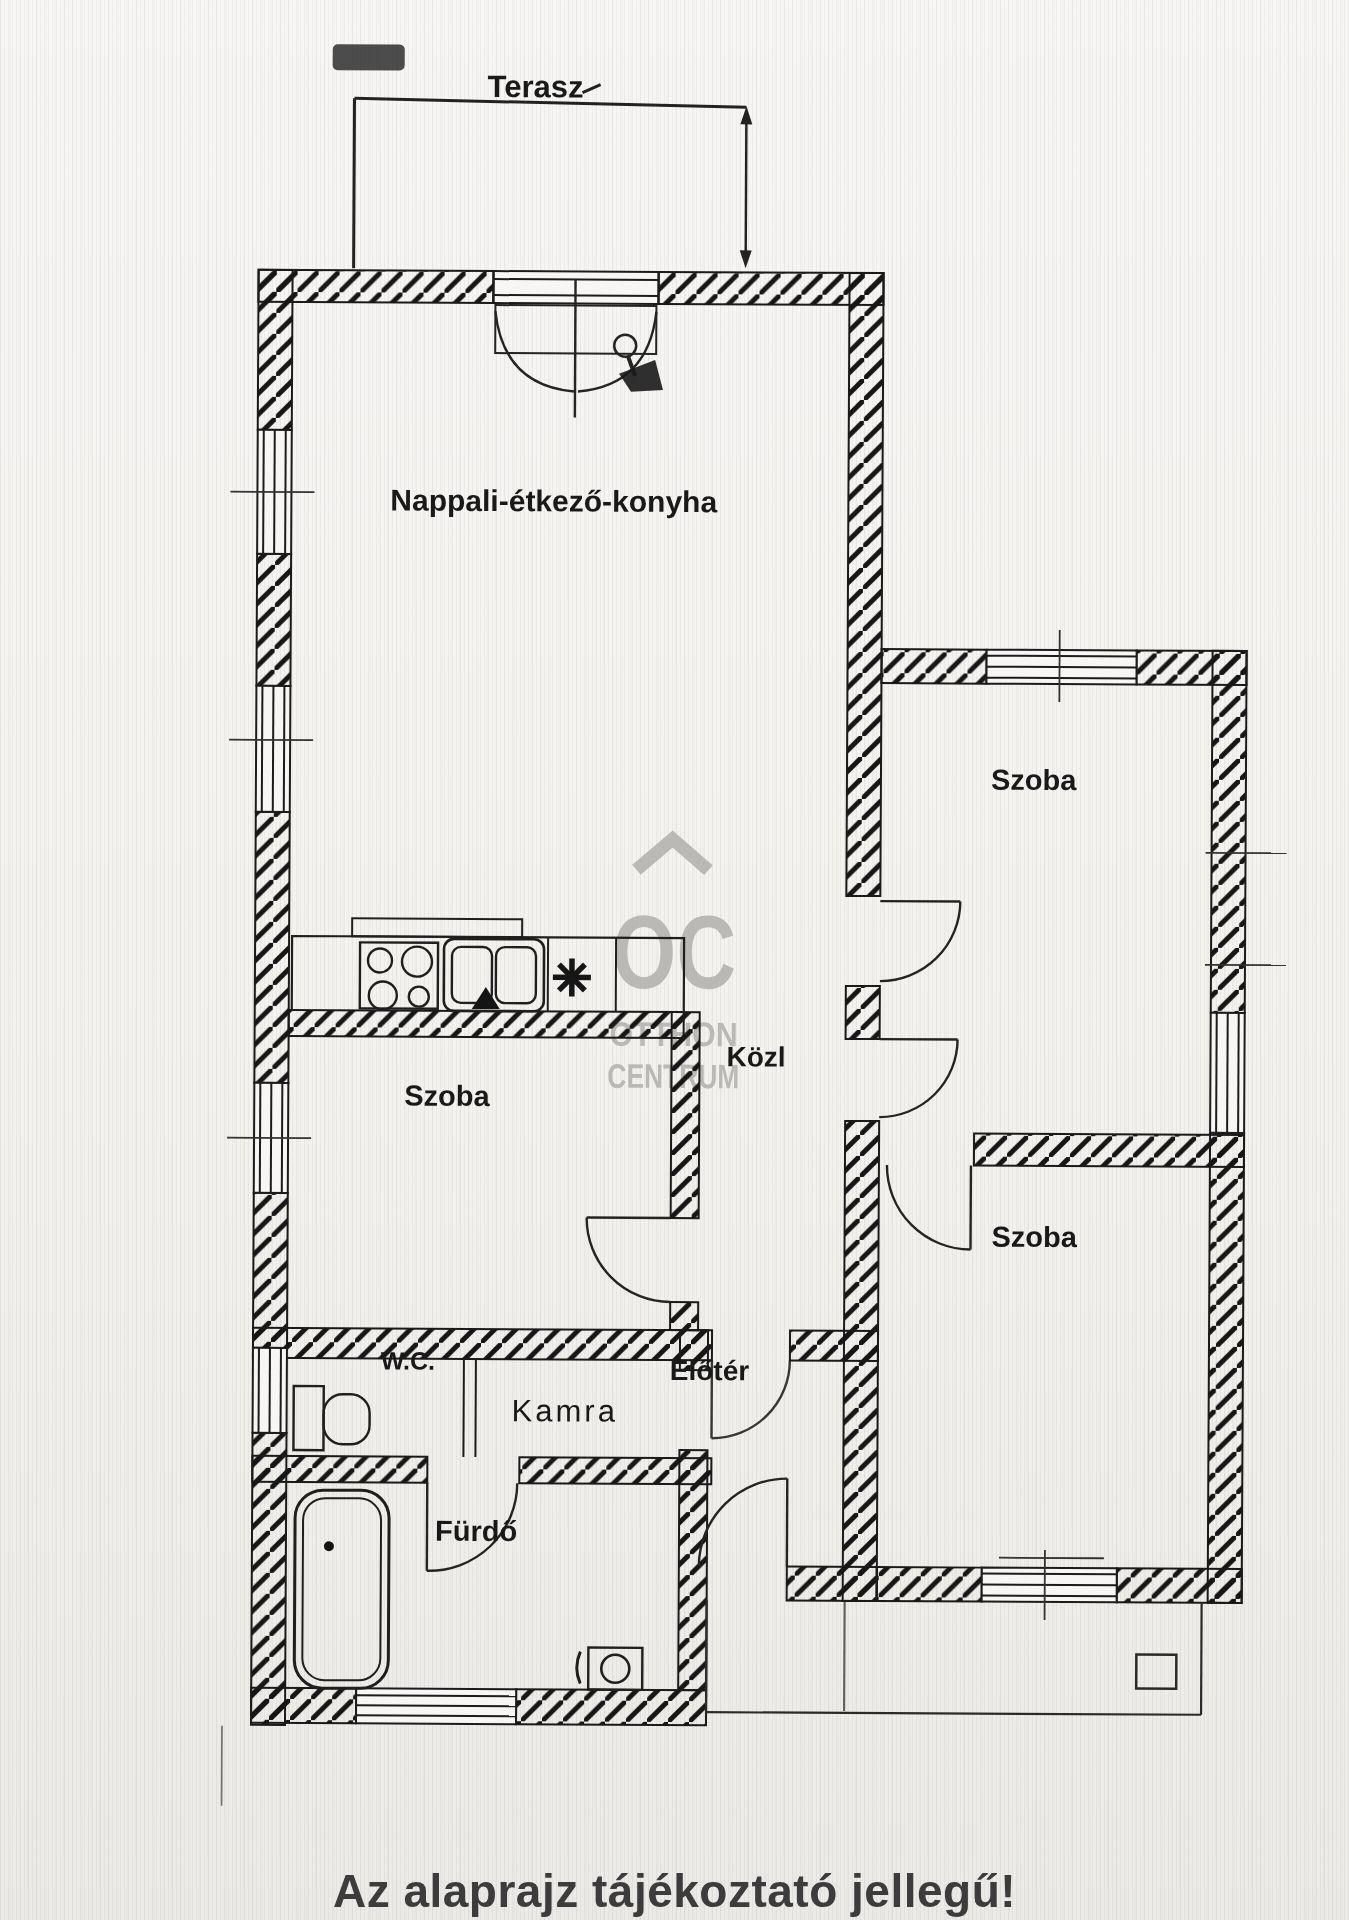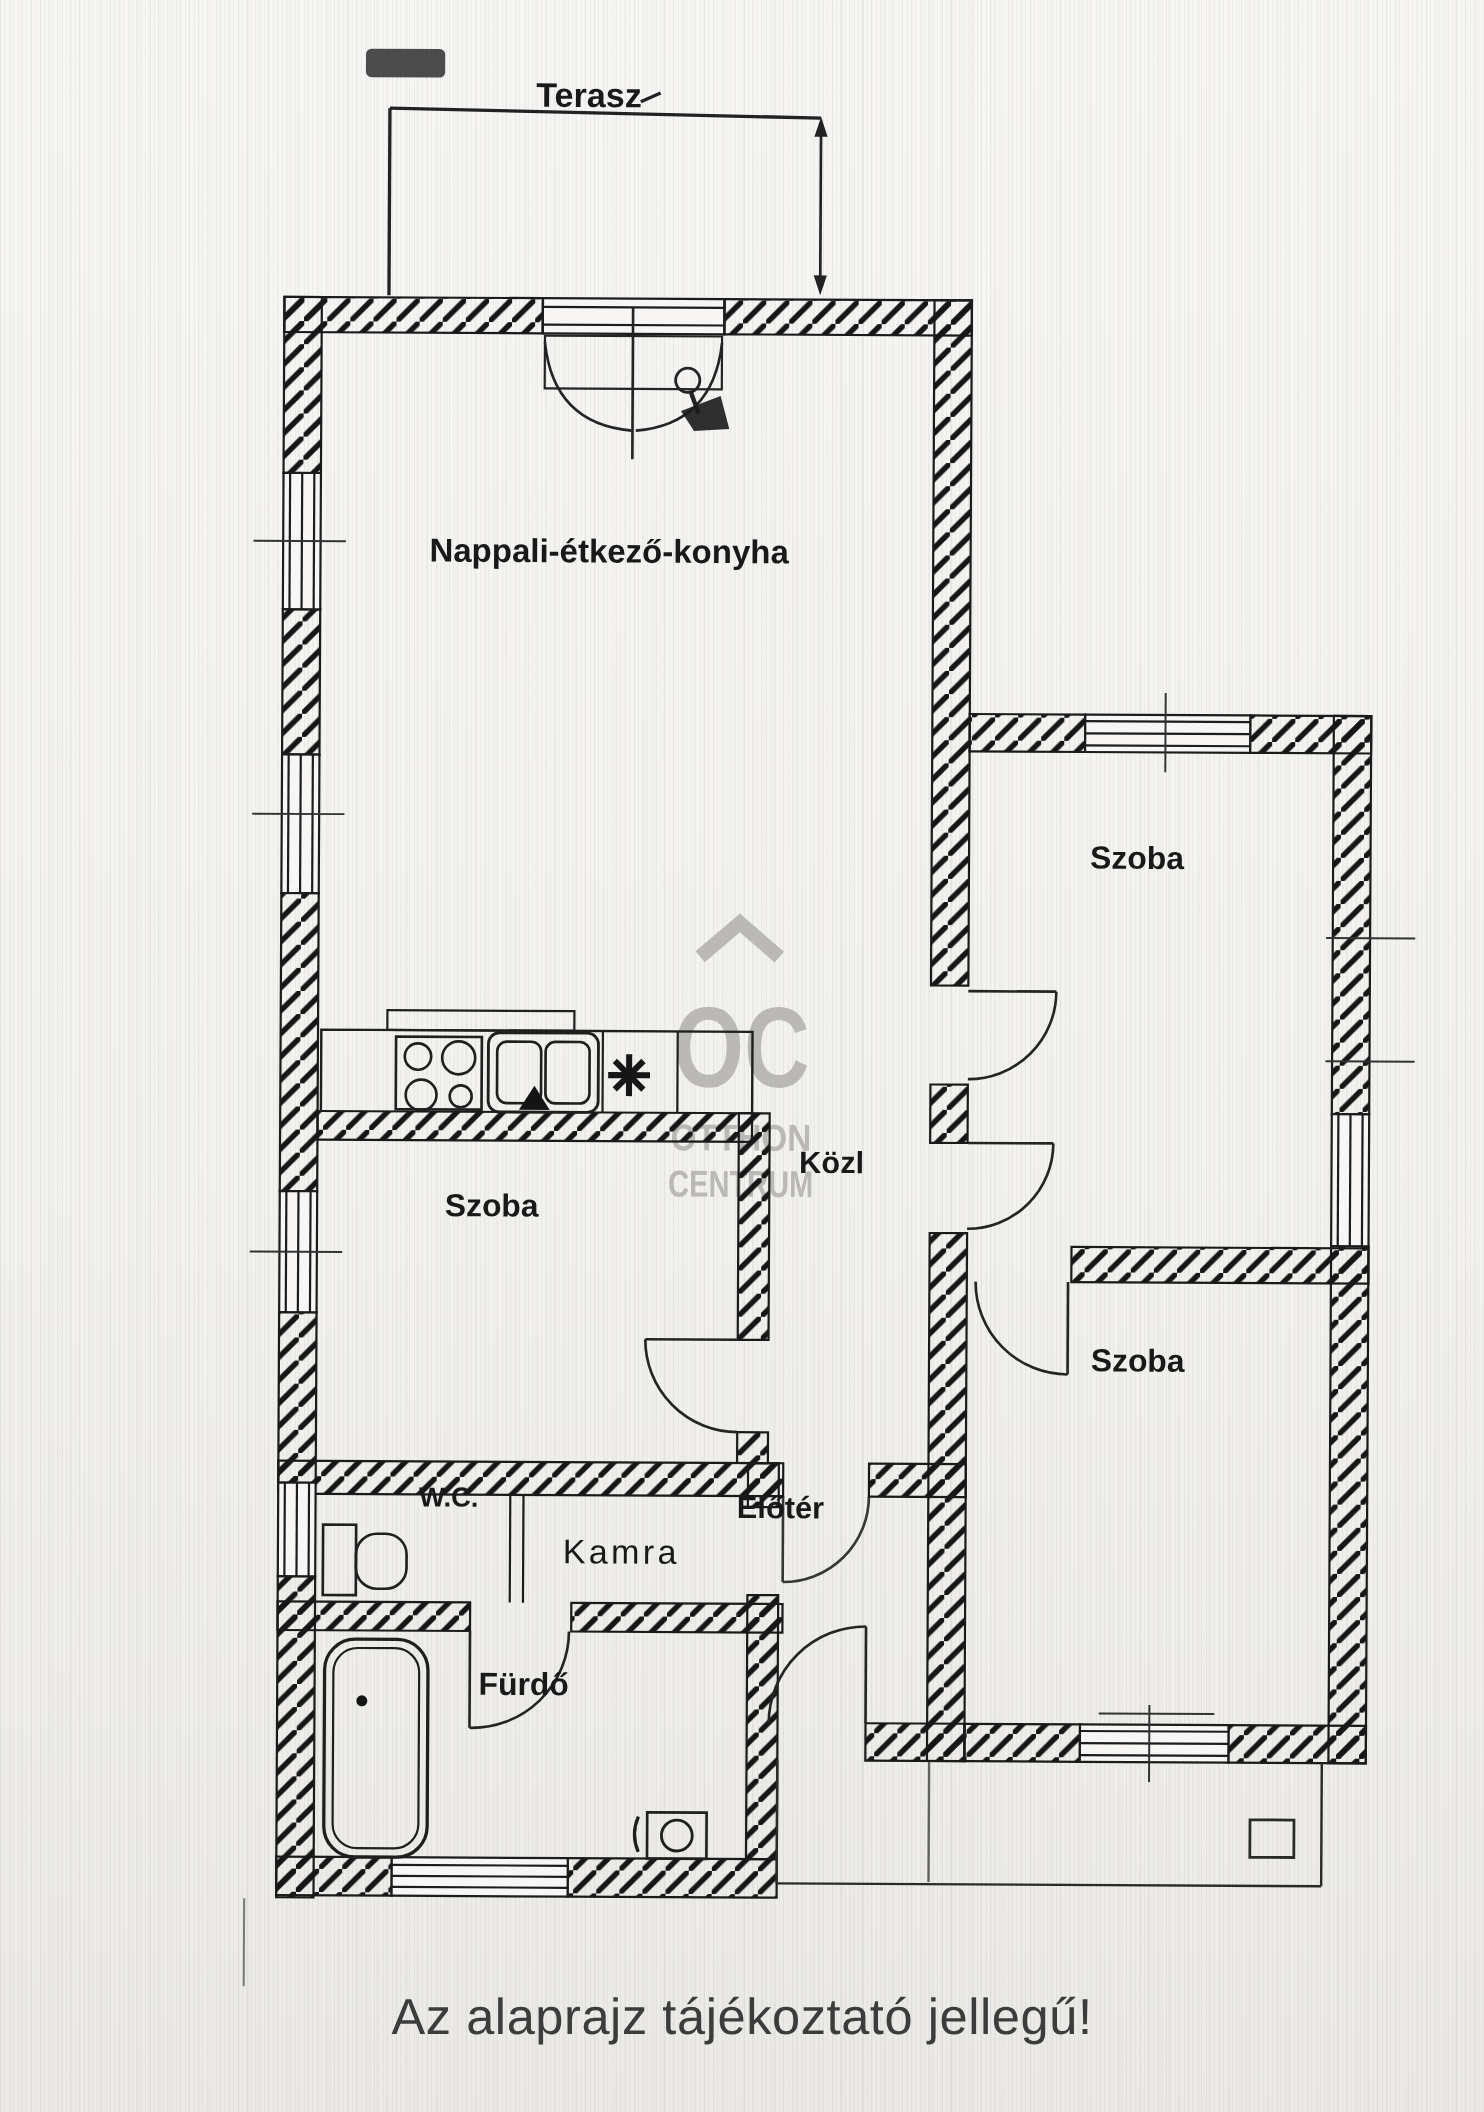--- a/index.html
+++ b/index.html
@@ -10,22 +10,22 @@
       repeating-linear-gradient(90deg, rgba(60,60,60,0.05) 0px, rgba(60,60,60,0.05) 1px, transparent 1px, transparent 4px),
       repeating-linear-gradient(90deg, rgba(120,120,120,0.035) 0px, rgba(120,120,120,0.035) 2px, transparent 2px, transparent 9px),
       linear-gradient(180deg,#f7f6f4 0%,#f3f2ef 55%,#eceae7 100%);
     font-family:"Liberation Sans", sans-serif;
   }
   #plan-svg{position:absolute;left:0;top:0;}
   .room-label{fill:#191919;font-family:"Liberation Sans",sans-serif;font-weight:bold;}
   .room-label.light{font-weight:normal;letter-spacing:3px;}
   .wm{font-family:"Liberation Sans",sans-serif;font-weight:bold;}
   #caption{
-    position:absolute;left:0;top:1806px;width:1349px;text-align:center;
-    font-size:46px;font-weight:400;color:#3c3c3c;letter-spacing:0.5px;
+    position:absolute;left:0;top:1864px;width:1349px;text-align:center;
+    font-size:46px;font-weight:700;color:#3c3c3c;letter-spacing:0.5px;
     font-family:"Liberation Sans",sans-serif;
   }
 </style>
 </head>
 <body>
 
 <svg id="plan-svg" width="1349" height="1920" viewBox="0 0 1349 1920">
   <defs>
     <pattern id="hatch" patternUnits="userSpaceOnUse" width="21" height="21">
       <path d="M -3,24 L 24,-3" stroke="#161616" stroke-width="5" fill="none"></path>

